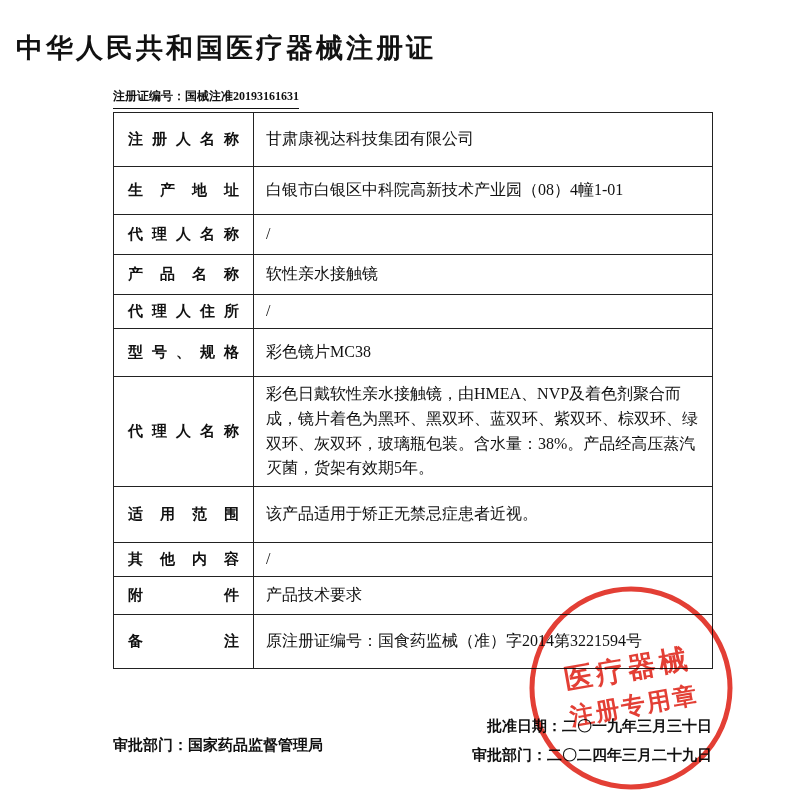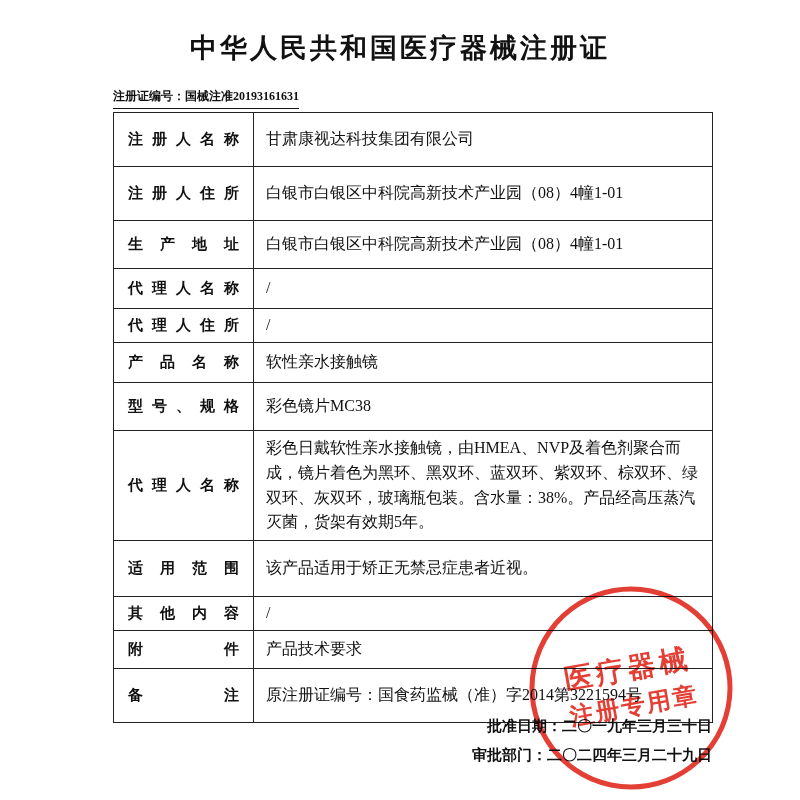--- a/index.html
+++ b/index.html
@@ -6,21 +6,21 @@
   html, body { background: #ffffff; }
   body {
     width: 800px; height: 800px;
     font-family: "Liberation Serif", "DejaVu Serif", serif;
     color: #111;
   }
   .page { position: relative; width: 800px; height: 800px; background: #fff; overflow: hidden; }
 
   .title {
     position: absolute; top: 30px; left: 0; width: 100%;
-    text-align: center; font-size: 27px; font-weight: bold; letter-spacing: 3px;
+    text-align: left; font-size: 27px; font-weight: bold; letter-spacing: 3px; padding-left: 16px;
   }
 
   .cert-no {
     position: absolute; left: 113px; top: 88px;
     font-size: 12px; font-weight: bold;
     border-bottom: 1px solid #111; padding-bottom: 3px;
   }
 
   .cert-table {
     position: absolute; left: 113px; top: 112px; width: 600px;
@@ -58,49 +58,43 @@
   <div class="cert-no"><span>注册证编号：</span><span>国械注准20193161631</span></div>
 
   <table class="cert-table">
     <tbody>
       <tr style="height:54px">
         <td class="lbl">
             <div>注册人名称</div>
           </td>
         <td class="val">甘肃康视达科技集团有限公司</td>
       </tr>
-      <tr style="height:54px">
-        <td class="lbl">
-            <div>注册人住所</div>
-          </td>
-        <td class="val">白银市白银区中科院高新技术产业园（08）4幢1-01</td>
-      </tr>
       <tr style="height:48px">
         <td class="lbl">
             <div>生产地址</div>
           </td>
         <td class="val">白银市白银区中科院高新技术产业园（08）4幢1-01</td>
       </tr>
       <tr style="height:40px">
         <td class="lbl">
             <div>代理人名称</div>
           </td>
         <td class="val">/</td>
       </tr>
+      <tr style="height:40px">
+        <td class="lbl">
+            <div>产品名称</div>
+          </td>
+        <td class="val">软性亲水接触镜</td>
+      </tr>
       <tr style="height:34px">
         <td class="lbl">
             <div>代理人住所</div>
           </td>
         <td class="val">/</td>
-      </tr>
-      <tr style="height:40px">
-        <td class="lbl">
-            <div>产品名称</div>
-          </td>
-        <td class="val">软性亲水接触镜</td>
       </tr>
       <tr style="height:48px">
         <td class="lbl">
             <div>型号、规格</div>
           </td>
         <td class="val">彩色镜片MC38</td>
       </tr>
       <tr style="height:110px">
         <td class="lbl">
             <div>代理人名称</div>
@@ -127,20 +121,21 @@
       </tr>
       <tr style="height:54px">
         <td class="lbl">
             <div>备注</div>
           </td>
         <td class="val">原注册证编号：国食药监械（准）字2014第3221594号</td>
       </tr>
     </tbody>
   </table>
 
+  <div class="dept"><span>审批部门：</span><span>国家药品监督管理局</span></div>
 
   <div class="dates">
     <div><span>批准日期：</span><span>二〇一九年三月三十日</span></div>
     <div><span>审批部门：</span><span>二〇二四年三月二十九日</span></div>
   </div>
 
   <svg class="stamp" viewBox="0 0 232 232" xmlns="http://www.w3.org/2000/svg">
     <circle cx="116" cy="116" r="99" fill="none" stroke="#e02a1f" stroke-width="5"></circle>
     <path id="ring-path" d="M 116,215 A 99,99 0 1 1 115.9,215" fill="none"></path>
     <text font-size="30" font-weight="bold" fill="#e02a1f" letter-spacing="17">

